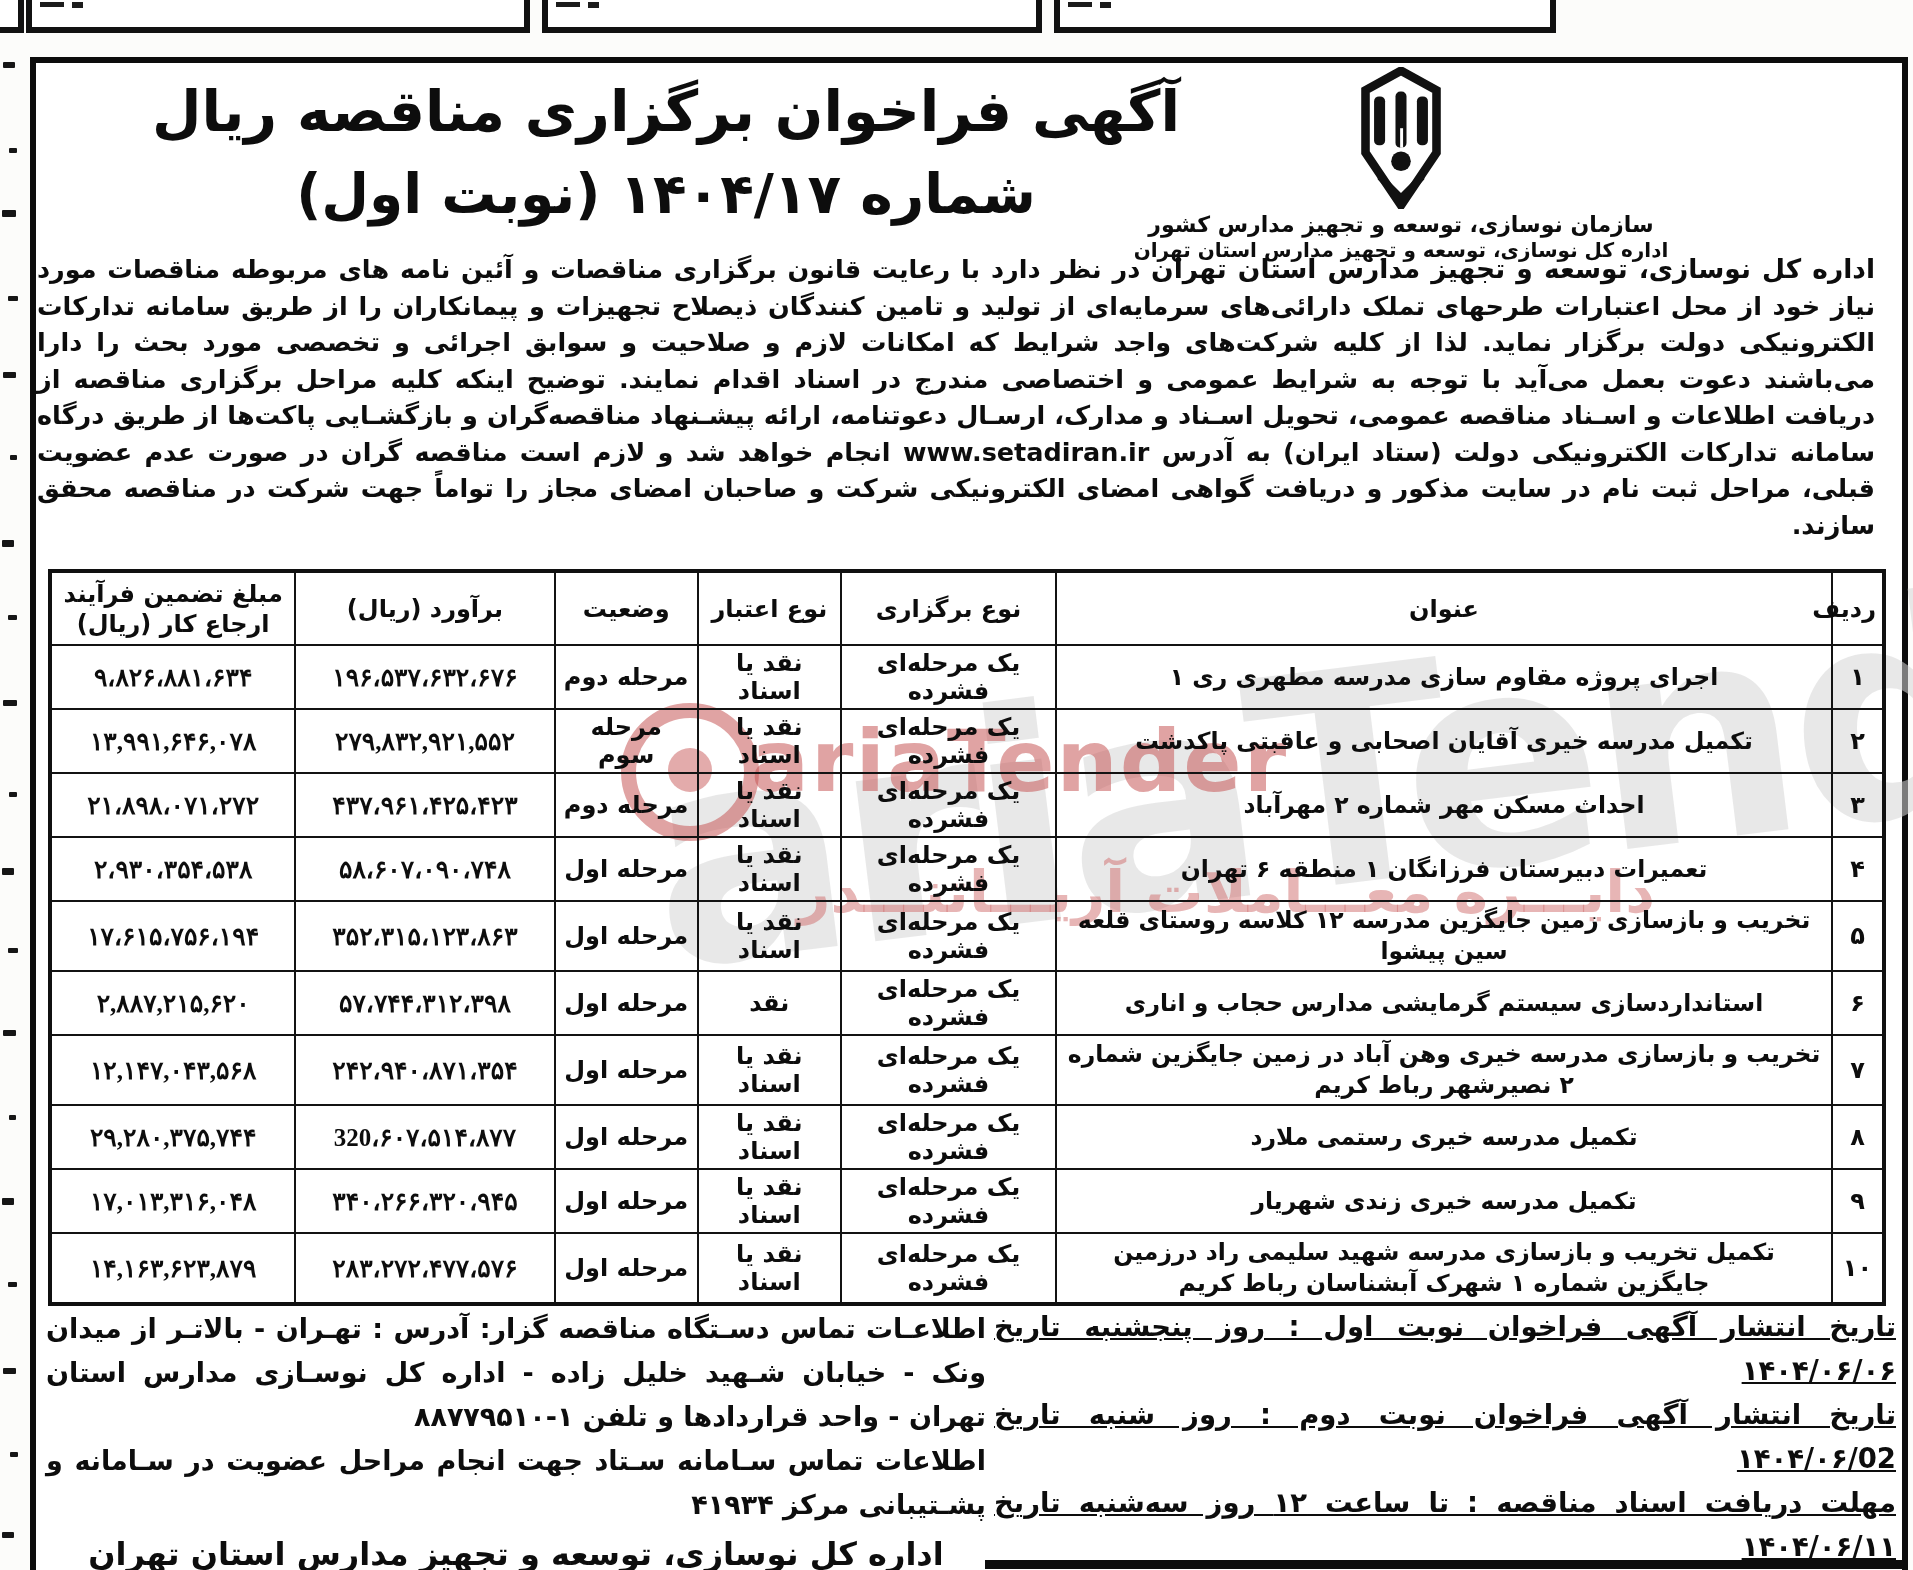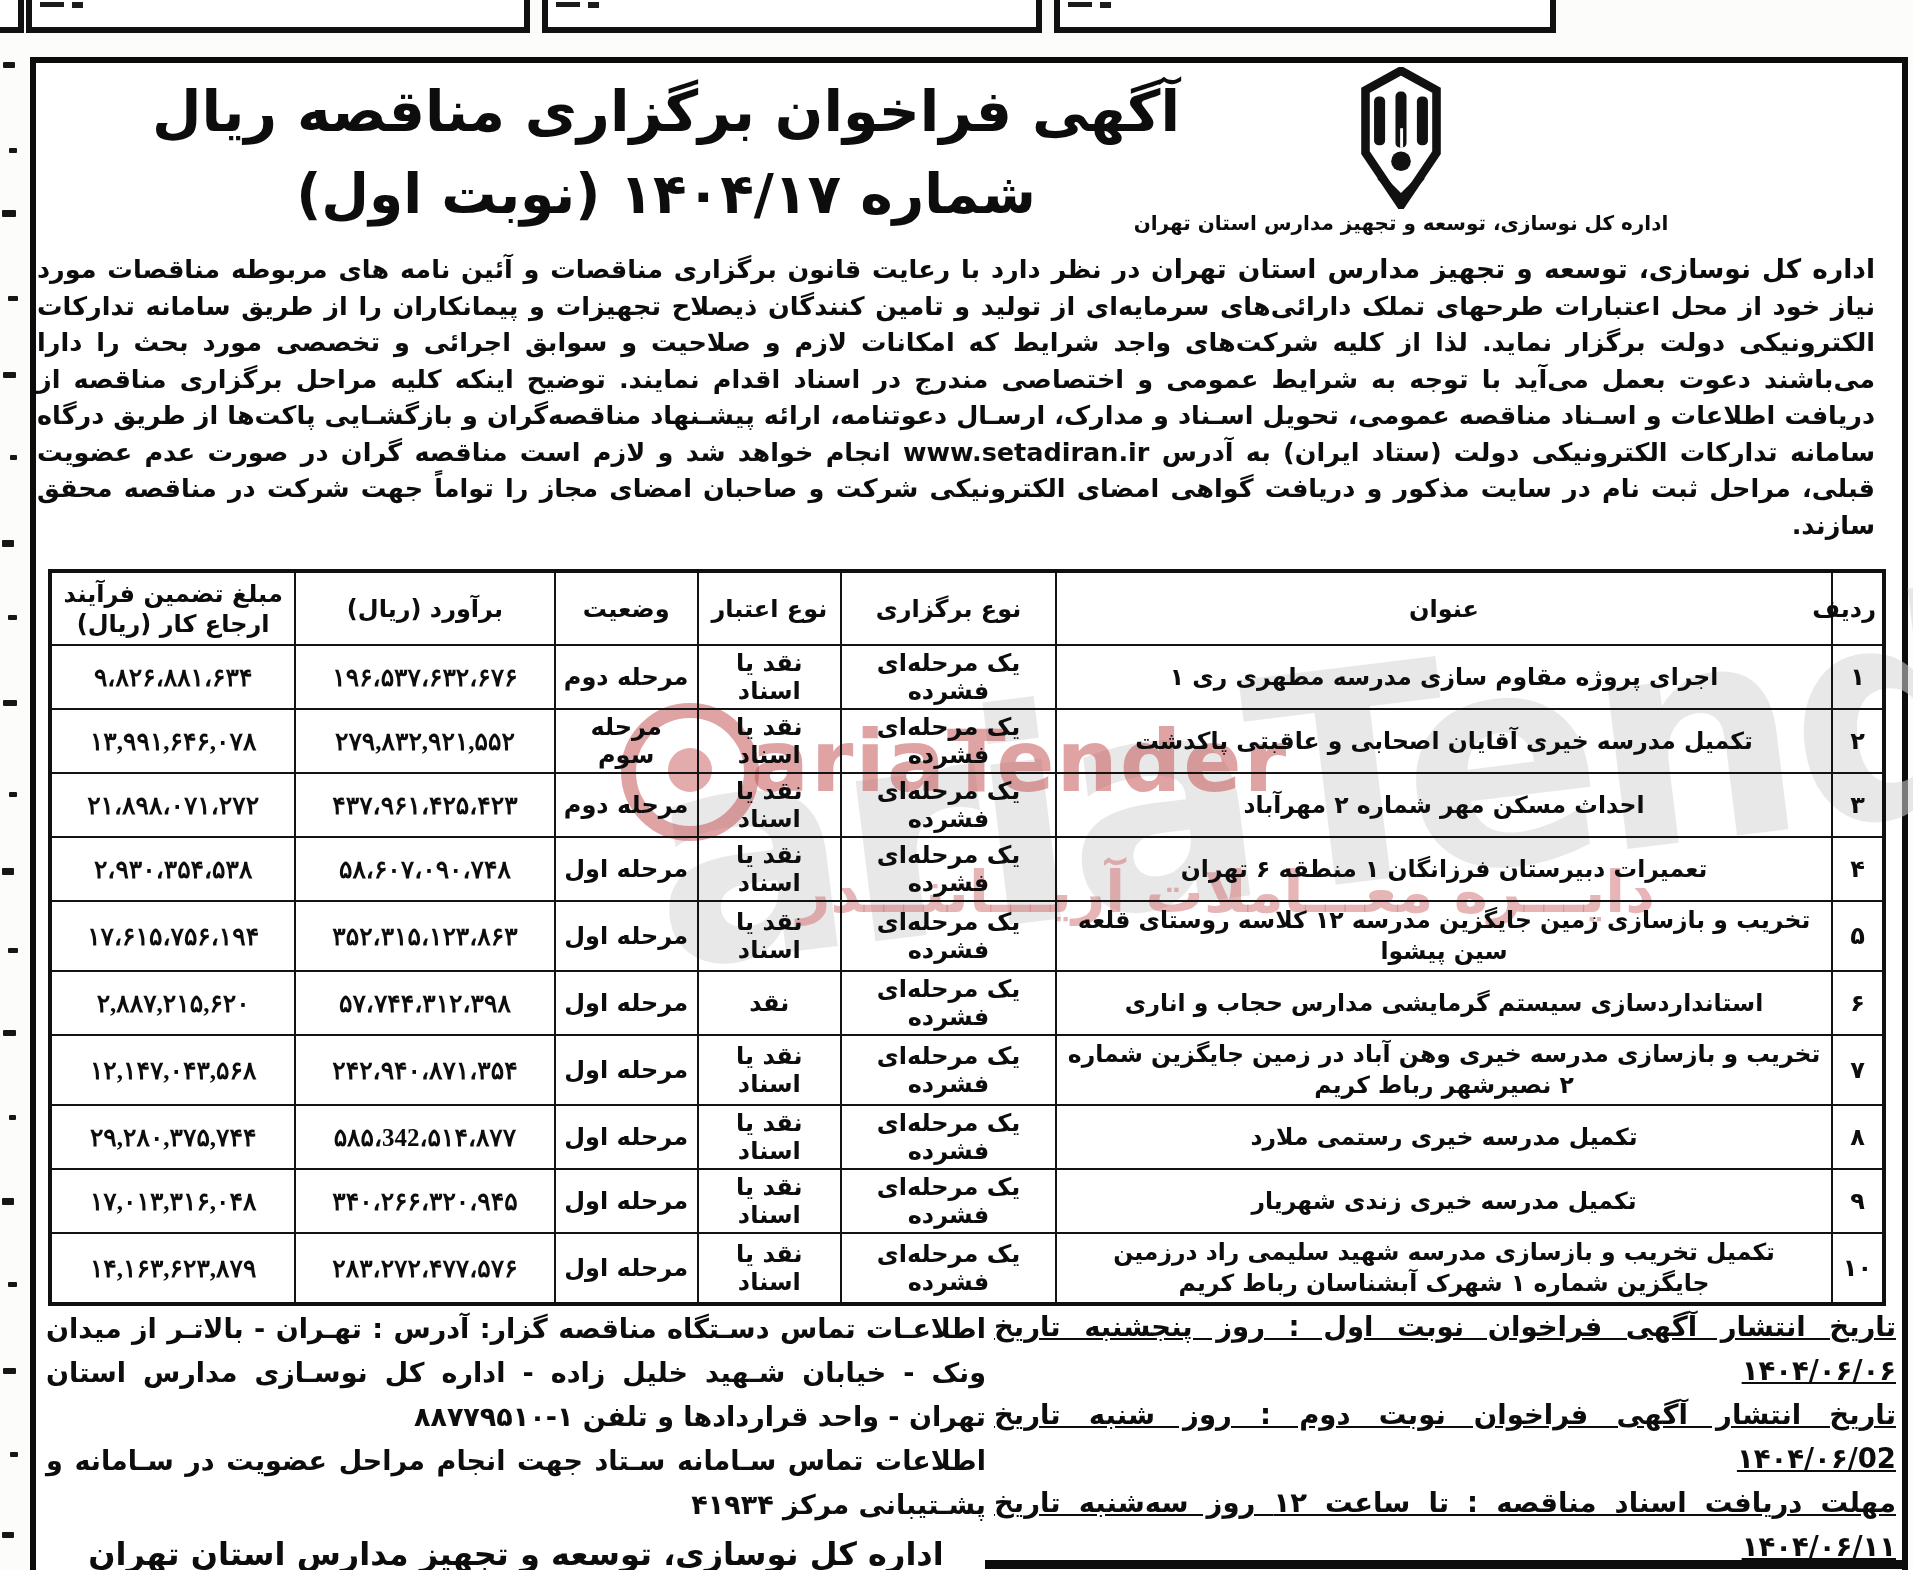--- a/index.html
+++ b/index.html
@@ -127,20 +127,21 @@
     <div class="brand">
       <svg width="126" height="142" viewBox="0 0 100 116">
         <path d="M50 3 L79 19 V70 L50 113 L21 70 V19 Z" fill="none" stroke="#111" stroke-width="7" stroke-linejoin="miter"></path>
         <rect x="28" y="24" width="9" height="40" rx="4" fill="#111"></rect>
         <rect x="45.5" y="20" width="9" height="46" rx="4" fill="#111"></rect>
         <rect x="63" y="24" width="9" height="40" rx="4" fill="#111"></rect>
         <rect x="49.3" y="50" width="2.4" height="16" fill="#fff"></rect>
         <circle cx="50" cy="77" r="8" fill="#111"></circle>
         <path d="M31 84 L50 103 L69 84 L69 92 L50 111 L31 92 Z" fill="#111"></path>
       </svg>
+      <div class="org1">سازمان نوسازی، توسعه و تجهیز مدارس کشور</div>
       <div class="org2">اداره کل نوسازی، توسعه و تجهیز مدارس استان تهران</div>
     </div>
 
     <div class="intro">
       <span class="lead">اداره کل نوسازی، توسعه و تجهیز مدارس استان تهران</span><span> در نظر دارد با رعایت قانون برگزاری مناقصات و آئین نامه های مربوطه مناقصات مورد نیاز خود از محل اعتبارات طرحهای تملک دارائی‌های سرمایه‌ای از تولید و تامین کنندگان ذیصلاح تجهیزات و پیمانکاران را از طریق سامانه تدارکات الکترونیکی دولت برگزار نماید. لذا از کلیه شرکت‌های واجد شرایط که امکانات لازم و صلاحیت و سوابق اجرائی و تخصصی مورد بحث را دارا می‌باشند دعوت بعمل می‌آید با توجه به شرایط عمومی و اختصاصی مندرج در اسناد اقدام نمایند. توضیح اینکه کلیه مراحل برگزاری مناقصه از دریافت اطلاعات و اسـناد مناقصه عمومی، تحویل اسـناد و مدارک، ارسـال دعوتنامه، ارائه پیشـنهاد مناقصه‌گران و بازگشـایی پاکت‌ها از طریق درگاه سامانه تدارکات الکترونیکی دولت (ستاد ایران) به آدرس </span><span>www.setadiran.ir</span><span> انجام خواهد شد و لازم است مناقصه گران در صورت عدم عضویت قبلی، مراحل ثبت نام در سایت مذکور و دریافت گواهی امضای الکترونیکی شرکت و صاحبان امضای مجاز را تواماً جهت شرکت در مناقصه محقق سازند.</span>
     </div>
 
     <table class="tnd">
       <colgroup>
         <col style="width:52px">
@@ -225,21 +226,21 @@
           <td>مرحله اول</td>
           <td class="c-num">۲۴۲،۹۴۰،۸۷۱،۳۵۴</td>
           <td class="c-num">۱۲,۱۴۷,۰۴۳,۵۶۸</td>
         </tr>
         <tr>
           <td>۸</td>
           <td class="c-title">تکمیل مدرسه خیری رستمی ملارد</td>
           <td>یک مرحله‌ای فشرده</td>
           <td>نقد یا اسناد</td>
           <td>مرحله اول</td>
-          <td class="c-num">۵۸۵،342،۵۱۴،۸۷۷</td>
+          <td class="c-num">320،۶۰۷،۵۱۴،۸۷۷</td>
           <td class="c-num">۲۹,۲۸۰,۳۷۵,۷۴۴</td>
         </tr>
         <tr>
           <td>۹</td>
           <td class="c-title">تکمیل مدرسه خیری زندی شهریار</td>
           <td>یک مرحله‌ای فشرده</td>
           <td>نقد یا اسناد</td>
           <td>مرحله اول</td>
           <td class="c-num">۳۴۰،۲۶۶،۳۲۰،۹۴۵</td>
           <td class="c-num">۱۷,۰۱۳,۳۱۶,۰۴۸</td>

